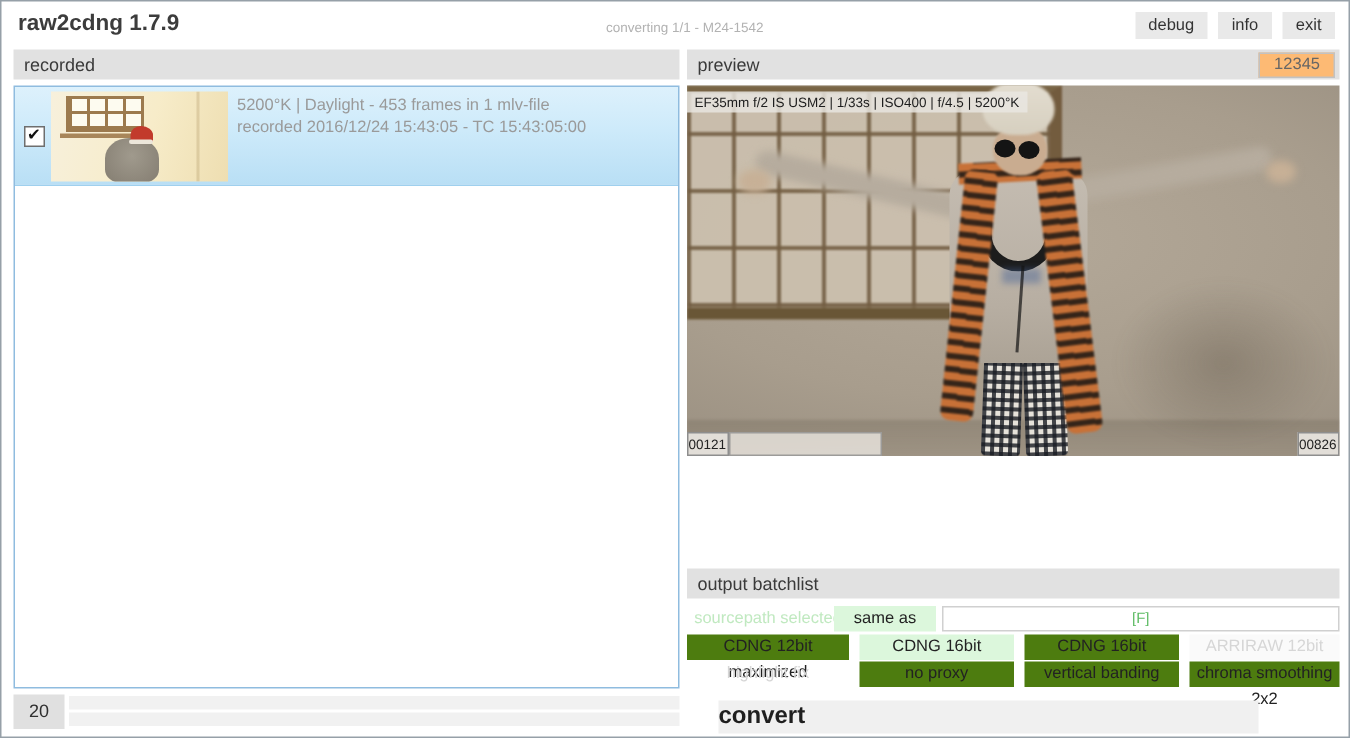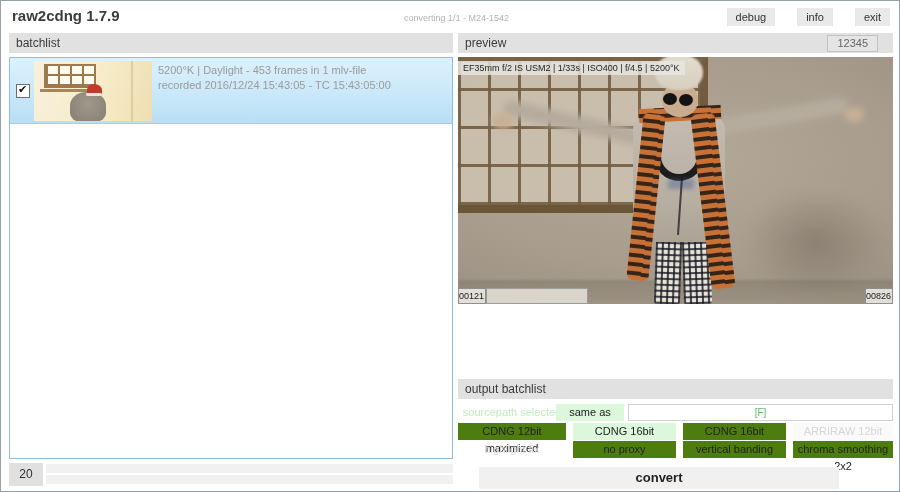--- a/index.html
+++ b/index.html
@@ -3,21 +3,21 @@
 <meta charset="utf-8">
 <style>
   * { margin:0; padding:0; box-sizing:border-box; }
   html,body { width:900px; height:492px; background:#fff; font-family:"Liberation Sans", sans-serif; }
   .window { position:relative; width:900px; height:492px; background:#fff;
             border:1px solid #96a0a8; overflow:hidden; }
 
   
   .app-title { position:absolute; left:11px; top:6px; font-size:15px; font-weight:bold; color:#3c3c3c; }
   .conv-status { position:absolute; left:403px; top:12px; font-size:9px; color:#b2b2b2; }
-  .top-buttons { position:absolute; right:9px; top:7px; display:flex; gap:22px; }
+  .top-buttons { position:absolute; right:9px; top:7px; display:flex; gap:7px; }
   .top-btn { background:#e9e9e9; color:#333; font-size:11px; padding:3px 9px; text-align:center; cursor:pointer; }
 
   
   .sec-header { position:absolute; height:20px; background:#e1e1e1; color:#3a3a3a;
                 font-size:12px; line-height:20px; padding-left:7px; }
 
   
   .left-col { position:absolute; left:8px; top:32px; width:444px; }
   .batch-header { left:0; top:0; width:444px; }
   .batch-panel { position:absolute; left:0; top:24px; width:444px; height:402px;
@@ -47,21 +47,21 @@
   .bt-line { font-size:11px; color:#9a9a9a; line-height:15px; }
 
   .batch-count { position:absolute; left:0; top:430px; width:34px; height:23px; background:#e0e0e0;
                  color:#2f2f2f; font-size:12px; text-align:center; line-height:23px; cursor:pointer; }
   .pbar { position:absolute; left:37px; width:407px; height:9px; background:#f1f1f1; }
   .pbar1 { top:431px; } .pbar2 { top:442px; }
 
   
   .right-col { position:absolute; left:457px; top:32px; width:435px; }
   .prev-header { left:0; top:0; width:435px; }
-  .frame-box { position:absolute; right:15px; top:2px; height:17px; background:#e5e5e5;
+  .frame-box { position:absolute; right:3px; top:2px; height:17px; background:#fdba74;
                border:1px solid #c2c2c2; font-size:11px; color:#666; line-height:15px; padding:0 9px; }
 
   .preview-img { position:absolute; left:0; top:24px; width:435px; height:247px; overflow:hidden;
                  background:radial-gradient(ellipse 120% 95% at 48% 42%, #b4a999 0%, #a89d8d 45%, #948a7c 85%, #867c6f 100%); }
   .exif { position:absolute; left:0; top:4px; z-index:9; background:rgba(233,231,226,.82);
           color:#1d1d1d; font-size:9px; padding:2px 5px; }
   .scrub { position:absolute; left:0; bottom:0; width:435px; height:16px; z-index:9; cursor:pointer; }
   .scrub-box { position:absolute; top:0; height:16px; background:rgba(232,229,223,.92);
                border:1px solid #8e8e8e; color:#222; font-size:9px; line-height:14px; text-align:left; }
   .scrub-cur { left:0; width:28px; }
@@ -118,37 +118,37 @@
   .lbl-fadegreen { color:#c0e9c0; cursor:default; }
   .disabled { color:#d6d6d6; background:#fafafa; cursor:default; }
   .row1 { top:371px; } .row2 { top:390px; } .row3 { top:408px; }
   .c1 { left:0; width:108px; } .c2 { left:115px; width:103px; }
   .c3 { left:225px; width:103px; } .c4 { left:335px; width:100px; }
   .same-src { left:98px; width:68px; }
   .path-input { position:absolute; left:170px; top:371px; width:265px; height:17px;
                 border:1px solid #d0d0d0; background:#fff; color:#5dbb63; font-size:10px;
                 text-align:center; font-family:"Liberation Sans",sans-serif; }
   .convert-btn { position:absolute; left:21px; top:434px; width:360px; height:22px; background:#f0f0f0;
-                 color:#1f1f1f; font-size:13px; font-weight:bold; text-align:center; line-height:22px; cursor:pointer; }
+                 color:#1f1f1f; font-size:16px; font-weight:bold; line-height:22px; cursor:pointer; }
 </style>
 </head>
 <body>
 
 <div class="window">
 
   <div class="app-title">raw2cdng 1.7.9</div>
   <div class="conv-status">converting 1/1 - M24-1542</div>
   <div class="top-buttons">
     <div class="top-btn">debug</div>
     <div class="top-btn">info</div>
     <div class="top-btn">exit</div>
   </div>
 
   <div class="left-col">
-    <div class="sec-header batch-header">batchlist</div>
+    <div class="sec-header batch-header">recorded</div>
 
     <div class="batch-panel">
       <div class="batch-item">
         <div class="checkbox checked"></div>
         <div class="thumb">
           <div class="ph t-window"></div>
           <div class="ph t-sill"></div>
           <div class="ph t-corner"></div>
           <div class="ph t-figure"></div>
           <div class="ph t-hat"></div>

